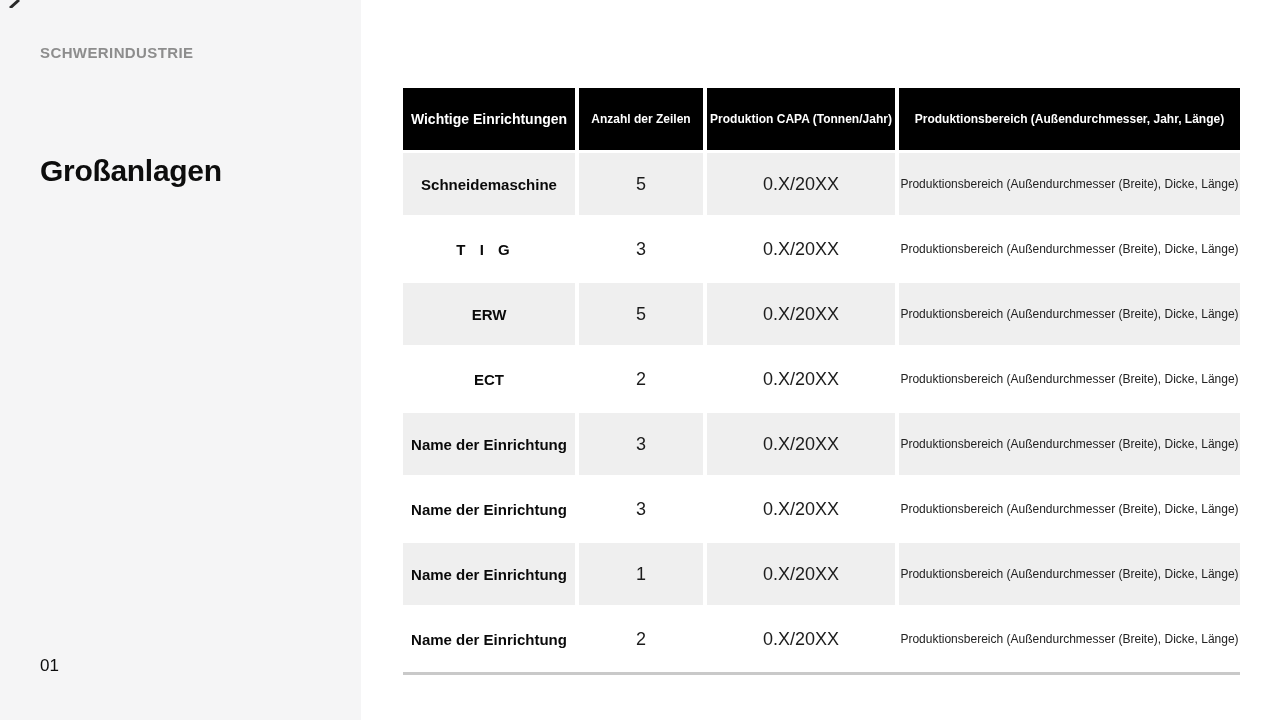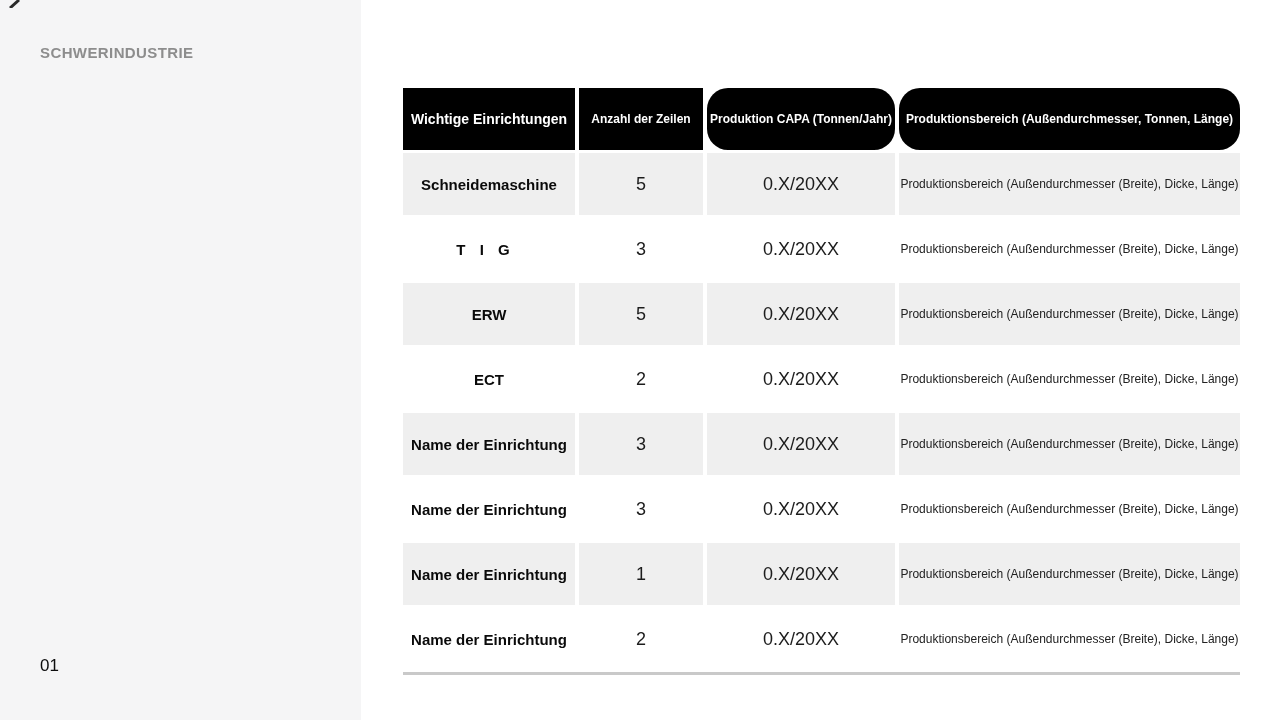--- a/index.html
+++ b/index.html
@@ -74,21 +74,21 @@
     align-items: center;
     justify-content: center;
     text-align: center;
     white-space: nowrap;
     overflow: hidden;
     padding: 0 15px;
     box-sizing: border-box;
   }
   .h-lg { font-size: 14px; }
   .h-md { font-size: 12px; }
-  .h-sm { font-size: 12px; border-radius: 21px; }
+  .h-sm { font-size: 12px; }
   .cell {
     background: transparent;
     display: flex;
     align-items: center;
     justify-content: center;
     text-align: right;
     white-space: nowrap;
     overflow: hidden;
     padding: 0 14px;
     box-sizing: border-box;
@@ -118,31 +118,31 @@
 </head>
 <body>
 
 <div class="slide">
 
   <div class="sidebar">
     <svg class="corner-mark" width="14" height="8" viewBox="0 0 14 8">
       <line x1="2" y1="8" x2="11" y2="0" stroke="#2a2a2a" stroke-width="3"></line>
     </svg>
     <div class="brand">SCHWERINDUSTRIE</div>
-    <h1 class="title"><br></h1>
+    <h1 class="title"><span>Großanlagen</span><br></h1>
     <div class="page-number">01</div>
   </div>
 
   <div class="capa-table">
 
     <div class="header-row">
       <div class="hcell h-lg">Wichtige Einrichtungen</div>
       <div class="hcell h-md">Anzahl der Zeilen</div>
       <div class="hcell h-sm">Produktion CAPA (Tonnen/Jahr)</div>
-      <div class="hcell h-sm">Produktionsbereich (Außendurchmesser, Tonnen, Länge)</div>
+      <div class="hcell h-sm">Produktionsbereich (Außendurchmesser, Jahr, Länge)</div>
     </div>
 
     <div class="row shaded">
       <div class="cell name">Schneidemaschine</div>
       <div class="cell num">5</div>
       <div class="cell num">0.X/20XX</div>
       <div class="cell area">Produktionsbereich (Außendurchmesser (Breite), Dicke, Länge)</div>
     </div>
 
     <div class="row">

